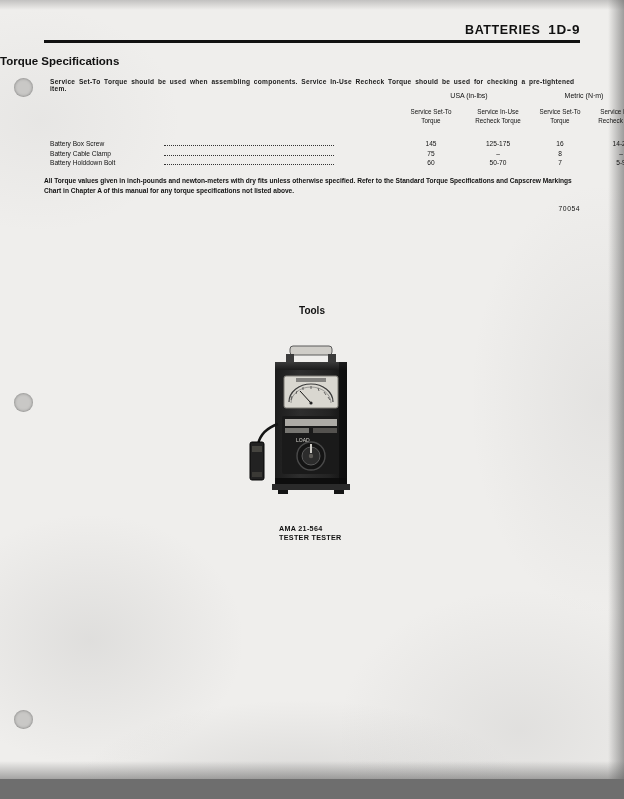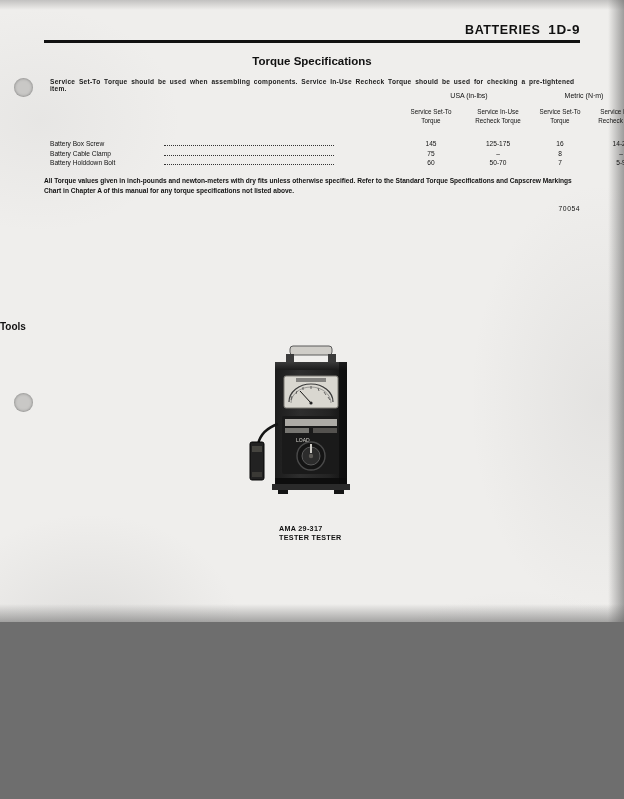--- a/index.html
+++ b/index.html
@@ -6,21 +6,21 @@
     margin: 0;
     padding: 0;
     background: #6e6e6e;
   }
   body {
     font-family: "Liberation Sans", sans-serif;
   }
   .page {
     position: relative;
     width: 624px;
-    height: 622px;
+    height: 779px;
     background: #efeeec;
     overflow: hidden;
   }
   
   .paper-shade {
     position: absolute;
     inset: 0;
     background:
       radial-gradient(ellipse 220px 180px at 90px 640px, rgba(150,150,150,0.18), rgba(150,150,150,0) 70%),
       radial-gradient(ellipse 260px 200px at 520px 730px, rgba(150,150,150,0.16), rgba(150,150,150,0) 70%),
@@ -79,21 +79,20 @@
     right: 44px;
     top: 40px;
     height: 3px;
     background: #111;
   }
 
   .doc-title {
     position: absolute;
     left: 0; right: 0;
     top: 55px;
-    text-align: center;
     font-size: 11.5px;
     font-weight: bold;
     color: #111;
   }
 
   .intro-line {
     position: absolute;
     left: 50px;
     top: 78px;
     width: 540px;
@@ -191,22 +190,22 @@
     right: 44px;
     top: 205px;
     font-size: 6.8px;
     color: #111;
     letter-spacing: 0.5px;
   }
 
   .tools-title {
     position: absolute;
     left: 0; right: 0;
-    top: 321px;
-    text-align: left;
+    top: 305px;
+    text-align: center;
     font-size: 10px;
     font-weight: bold;
     color: #111;
   }
 
   
   .photo {
     position: absolute;
     left: 238px;
     top: 332px;
@@ -363,17 +362,17 @@
         <rect x="12" y="110" width="14" height="38" rx="2" fill="#222" stroke="#050505" stroke-width="1"></rect>
         <rect x="14" y="114" width="10" height="6" fill="#45443f"></rect>
         <rect x="14" y="140" width="10" height="5" fill="#3a3935"></rect>
       </g>
 
       <rect x="101" y="30" width="8" height="122" fill="#0a0a0a" opacity="0.6"></rect>
     </svg>
   </div>
 
   <div class="caption">
-    <div>AMA 29-317</div>
+    <div>AMA 21-564</div>
     <div>TESTER TESTER</div>
   </div>
 
 </div>
 
 </body></html>

